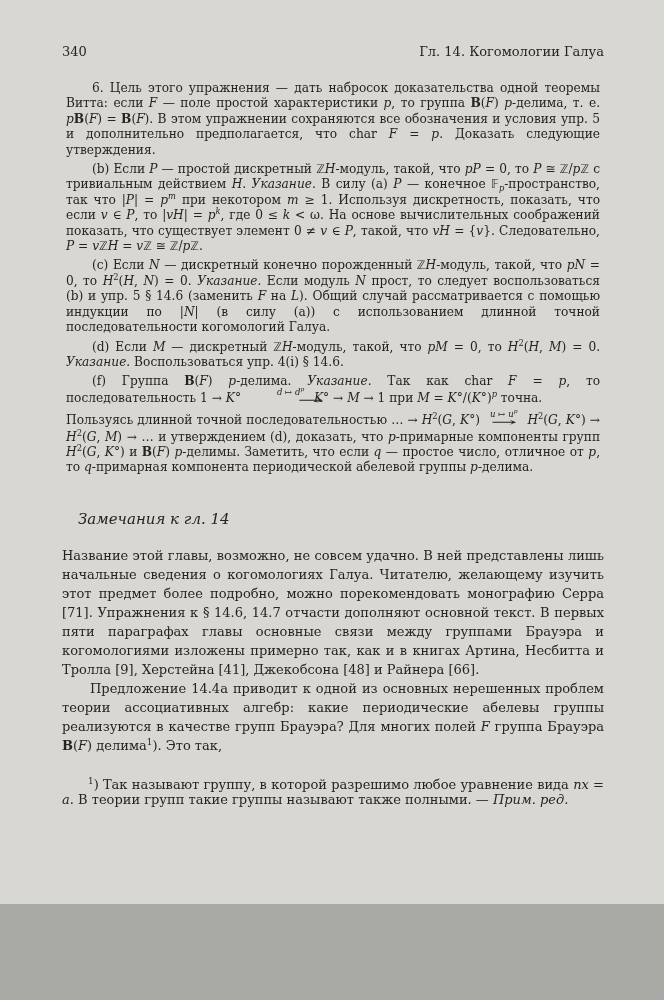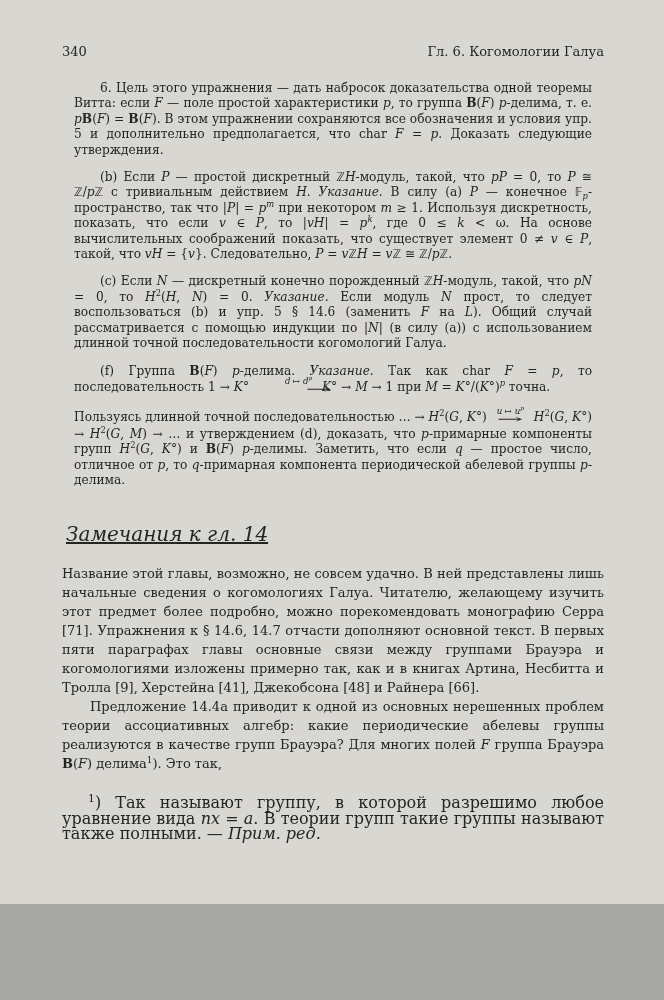--- a/index.html
+++ b/index.html
@@ -14,63 +14,63 @@
     overflow:hidden;
   }
   .header {
     display:flex; justify-content:space-between; align-items:baseline;
     font-size:13px; margin-bottom:22px;
   }
   .exercise {
     font-size:12.2px; line-height:15.4px;
     text-align:justify;
   }
-  .exercise p { margin:12px; }
+  .exercise p { margin:4px; }
   .exercise p.ind { text-indent:26px; }
   .notes-heading {
-    font-size:20px; font-weight:normal; font-style:italic;
-    margin:34px 0 18px 4px;
-    text-decoration:underline;
+    font-size:15px; font-weight:normal; font-style:italic;
+    margin:34px 0 18px 16px;
   }
   .notes {
     font-size:13px; line-height:19px;
     text-align:justify;
   }
   .notes p { margin:0; }
   .notes p.ind { text-indent:28px; }
   .footnote {
     margin-top:22px;
-    font-size:16px; line-height:15.5px;
+    font-size:13px; line-height:15.5px;
     text-align:justify;
   }
   .footnote p { text-indent:26px; }
   sup { font-size:0.68em; line-height:0; }
   sub { font-size:0.68em; line-height:0; }
   .bb { font-family:"DejaVu Sans", sans-serif; font-size:0.95em; }
   .larr {
     display:inline-flex; flex-direction:column; align-items:center;
     vertical-align:middle; margin:0 6px; line-height:1; position:relative; top:-2px;
   }
   .larr .lbl { font-size:0.7em; line-height:1; margin-bottom:-1px; white-space:nowrap; }
   .larr .sh { display:inline-block; transform:scaleX(2.6); line-height:0.85; }
 </style>
 </head>
 <body>
 
 <div class="page">
 
   <div class="header">
     <span>340</span>
-    <span>Гл. 6. Когомологии Галуа</span>
+    <span>Гл. 14. Когомологии Галуа</span>
   </div>
 
   <div class="exercise">
     <p class="ind">6. Цель этого упражнения — дать набросок доказательства одной теоремы Витта: если <i>F</i> — поле простой характеристики <i>p</i>, то группа <b>B</b>(<i>F</i>) <i>p</i>-делима, т. е. <i>p</i><b>B</b>(<i>F</i>) = <b>B</b>(<i>F</i>). В этом упражнении сохраняются все обозначения и условия упр. 5 и дополнительно предполагается, что char <i>F</i> = <i>p</i>. Доказать следующие утверждения.</p>
     <p class="ind">(b) Если <i>P</i> — простой дискретный <span class="bb">ℤ</span><i>H</i>-модуль, такой, что <i>pP</i> = 0, то <i>P</i> ≅ <span class="bb">ℤ</span>/<i>p</i><span class="bb">ℤ</span> с тривиальным действием <i>H</i>. <i>Указание.</i> В силу (a) <i>P</i> — конечное <span class="bb">𝔽</span><sub><i>p</i></sub>-пространство, так что |<i>P</i>| = <i>p</i><sup><i>m</i></sup> при некотором <i>m</i> ≥ 1. Используя дискретность, показать, что если <i>v</i> ∈ <i>P</i>, то |<i>vH</i>| = <i>p</i><sup><i>k</i></sup>, где 0 ≤ <i>k</i> &lt; ω. На основе вычислительных соображений показать, что существует элемент 0 ≠ <i>v</i> ∈ <i>P</i>, такой, что <i>vH</i> = {<i>v</i>}. Следовательно, <i>P</i> = <i>v</i><span class="bb">ℤ</span><i>H</i> = <i>v</i><span class="bb">ℤ</span> ≅ <span class="bb">ℤ</span>/<i>p</i><span class="bb">ℤ</span>.</p>
     <p class="ind">(c) Если <i>N</i> — дискретный конечно порожденный <span class="bb">ℤ</span><i>H</i>-модуль, такой, что <i>pN</i> = 0, то <i>H</i><sup>2</sup>(<i>H</i>, <i>N</i>) = 0. <i>Указание.</i> Если модуль <i>N</i> прост, то следует воспользоваться (b) и упр. 5 § 14.6 (заменить <i>F</i> на <i>L</i>). Общий случай рассматривается с помощью индукции по |<i>N</i>| (в силу (a)) с использованием длинной точной последовательности когомологий Галуа.</p>
+    <p class="ind">(d) Если <i>M</i> — дискретный <span class="bb">ℤ</span><i>H</i>-модуль, такой, что <i>pM</i> = 0, то <i>H</i><sup>2</sup>(<i>H</i>, <i>M</i>) = 0. <i>Указание.</i> Воспользоваться упр. 4(i) § 14.6.</p>
     <p class="ind">(f) Группа <b>B</b>(<i>F</i>) <i>p</i>-делима. <i>Указание.</i> Так как char <i>F</i> = <i>p</i>, то последовательность 1 → <i>K</i>° <span class="larr">
           <span class="lbl"><i>d</i> ↦ <i>d</i><sup><i>p</i></sup></span>
           <span class="sh">→</span>
         </span> <i>K</i>° → <i>M</i> → 1 при <i>M</i> = <i>K</i>°/(<i>K</i>°)<sup><i>p</i></sup> точна.</p>
     <p>Пользуясь длинной точной последовательностью … → <i>H</i><sup>2</sup>(<i>G</i>, <i>K</i>°) <span class="larr">
           <span class="lbl"><i>u</i> ↦ <i>u</i><sup><i>p</i></sup></span>
           <span class="sh">→</span>
         </span> <i>H</i><sup>2</sup>(<i>G</i>, <i>K</i>°) → <i>H</i><sup>2</sup>(<i>G</i>, <i>M</i>) → … и утверждением (d), доказать, что <i>p</i>-примарные компоненты групп <i>H</i><sup>2</sup>(<i>G</i>, <i>K</i>°) и <b>B</b>(<i>F</i>) <i>p</i>-делимы. Заметить, что если <i>q</i> — простое число, отличное от <i>p</i>, то <i>q</i>-примарная компонента периодической абелевой группы <i>p</i>-делима.</p>
   </div>
 

